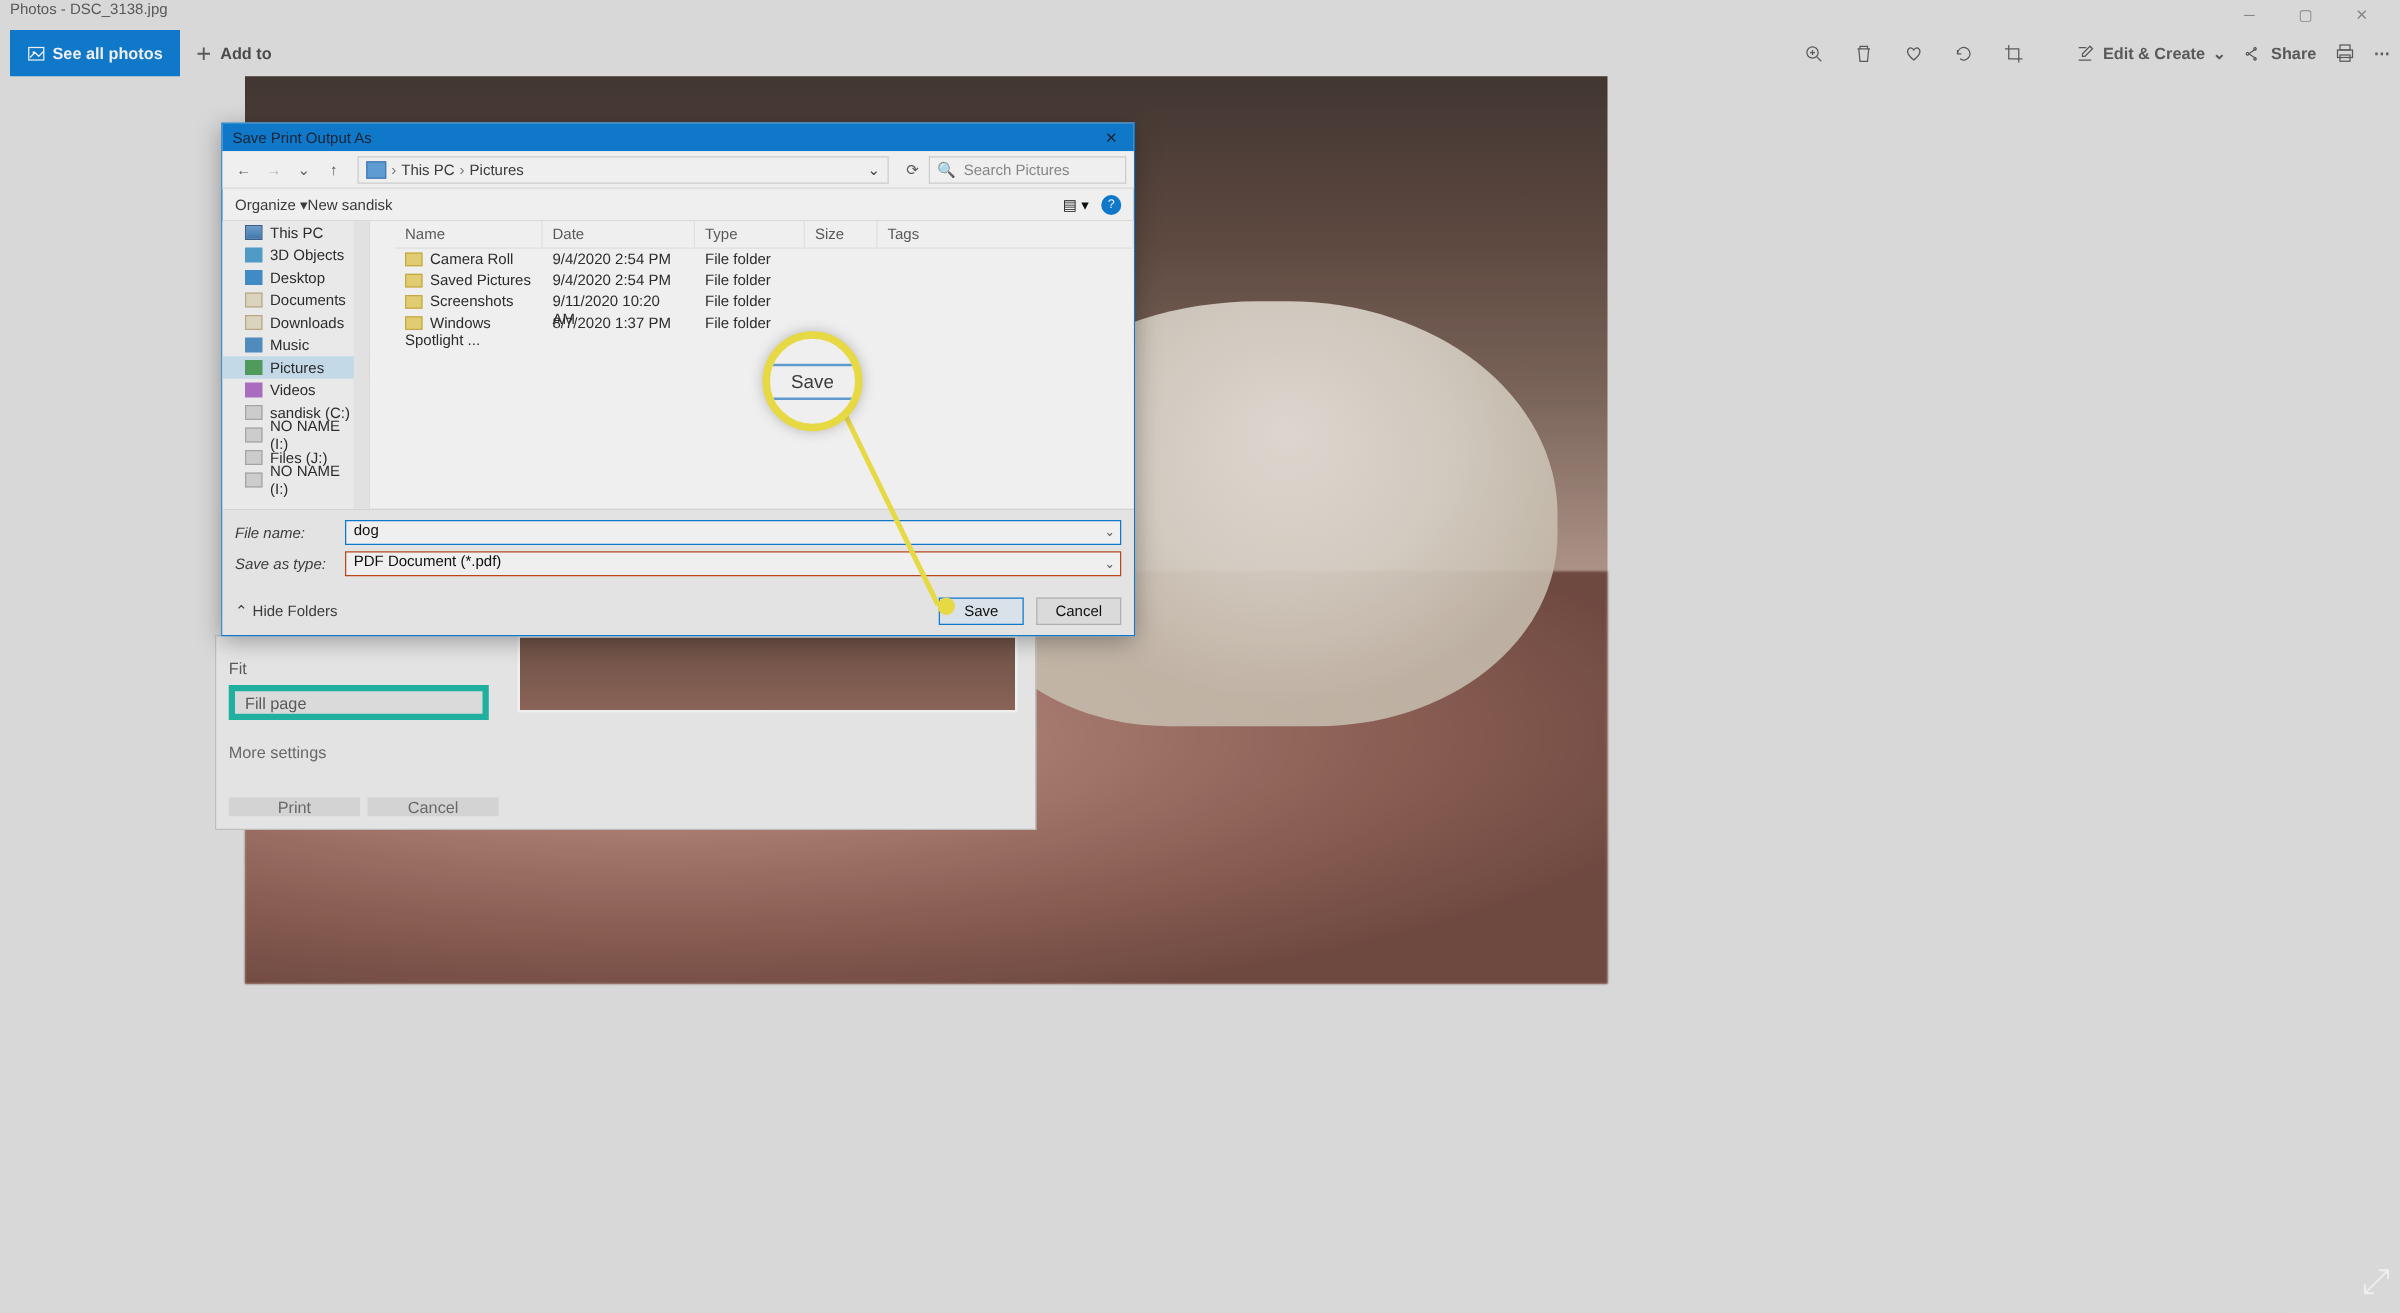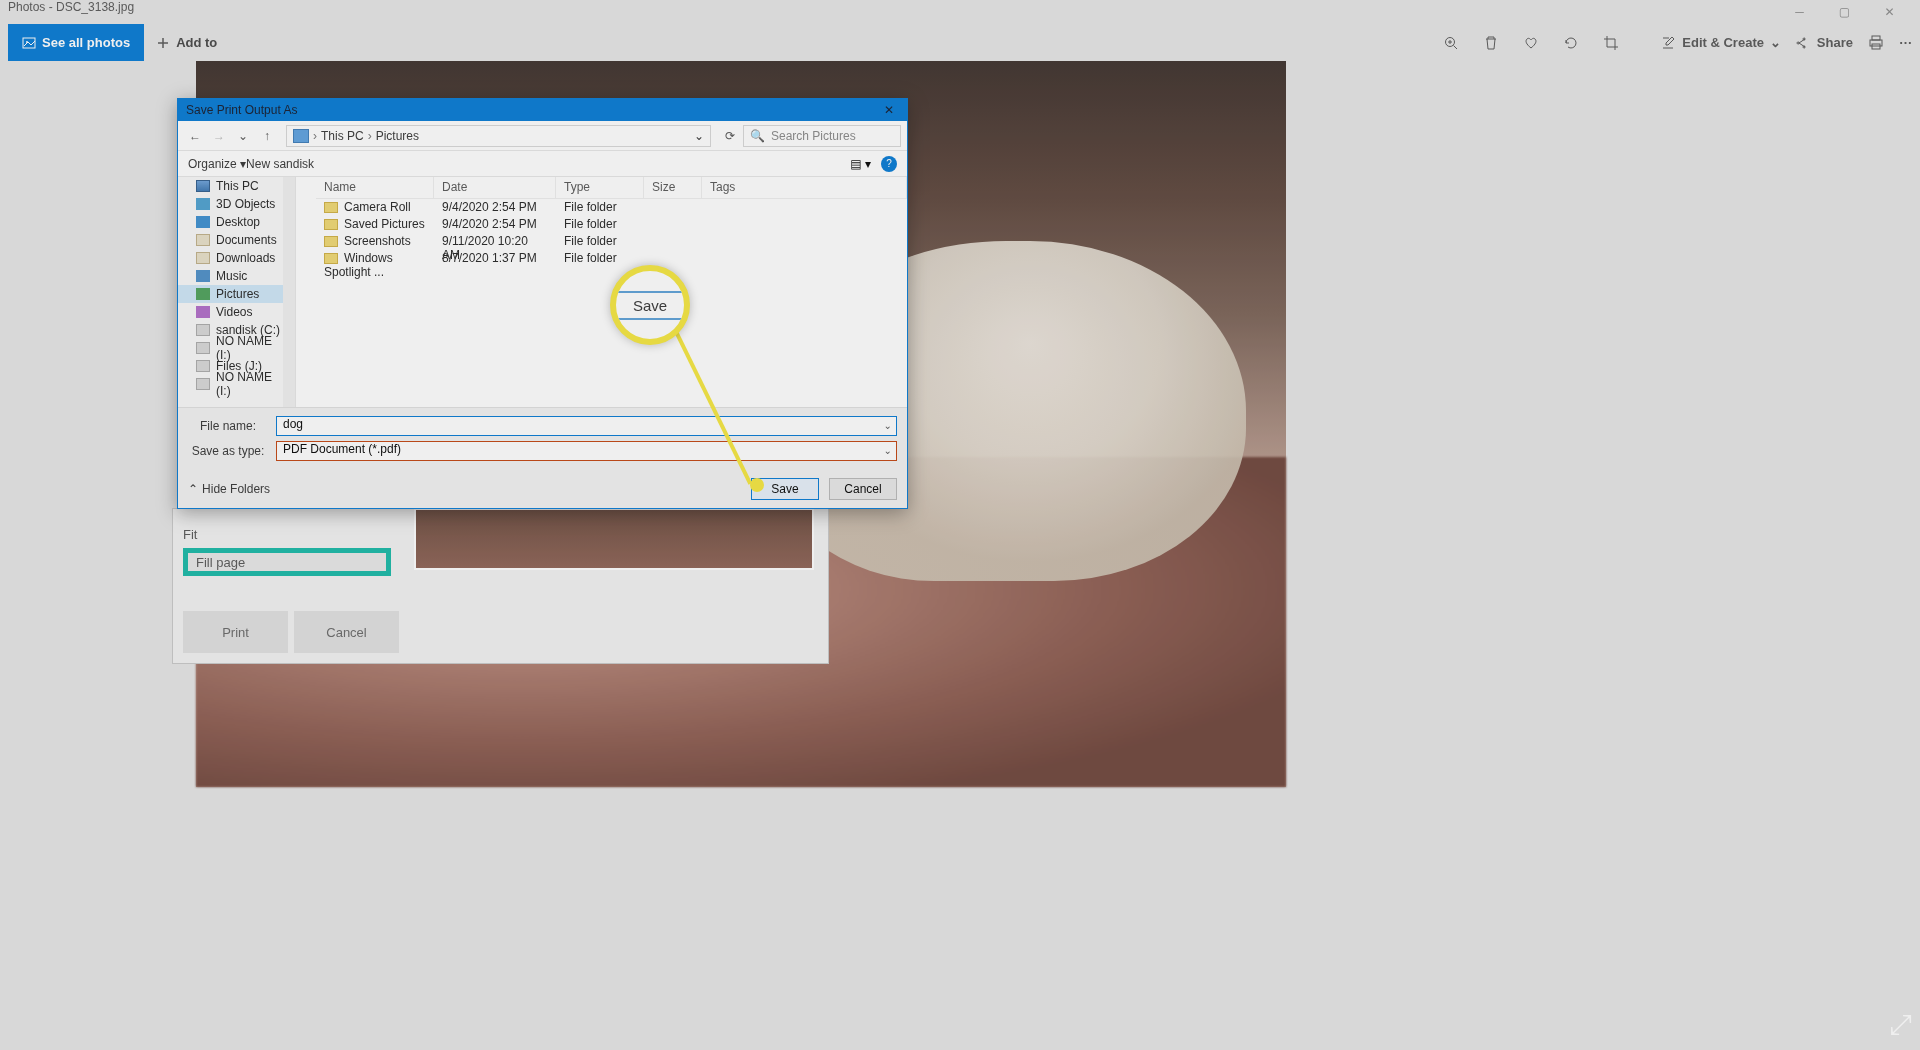--- a/index.html
+++ b/index.html
@@ -25,21 +25,21 @@
 .photo-overlay-blanket { position:absolute; left:0; right:0; bottom:0; height:330px; background: radial-gradient(ellipse at 30% 40%, #d4a89a 0%, #b07e70 25%, #8c5a4e 55%, #6d4238 80%); filter: blur(1px); }
 .photo-dog { position:absolute; right:40px; top:180px; width:480px; height:340px; background: radial-gradient(ellipse at 55% 30%, #f5f0e8 0%, #e6dfd3 35%, #cfc4b3 65%); border-radius: 50% 45% 40% 35% / 55% 50% 45% 40%; opacity:0.9; }
 .resize-handle { position:absolute; right:8px; bottom:8px; color:#fff; font-size:28px; }
 
 
 .print-panel { position: absolute; left: 172px; top: 508px; width: 657px; height: 156px; background: #f2f2f2; border: 1px solid #c8c8c8; padding: 12px 10px; }
 .print-panel .label { color: #555; font-size: 13px; margin-bottom: 6px; margin-top: 6px; }
 .print-panel select { width: 208px; height: 28px; background: #e8e8e8; border: 5px solid #14b8a6; padding: 0 8px; font-size: 13px; color: #555; appearance: none; }
 .print-panel .more { color: #666; font-size: 13px; margin-top: 18px; }
 .print-panel .btn-row { position: absolute; bottom: 10px; left: 10px; display: flex; gap: 6px; }
-.print-panel .pbtn { width: 105px; height: 42px; background: #e0e0e0; color: #666; display: flex; align-items: center; justify-content: center; font-size: 13px; }
+.print-panel .pbtn { width: 105px; height: 15px; background: #e0e0e0; color: #666; display: flex; align-items: center; justify-content: center; font-size: 13px; }
 .print-preview { position: absolute; left: 414px; top: 508px; width: 400px; height: 62px; background: linear-gradient(#6b4a3d,#8c6052); border: 2px solid #fff; }
 
 
 .dialog { position: absolute; left: 177px; top: 98px; width: 731px; height: 411px; background: #fff; border: 1px solid #0078d4; box-shadow: 0 4px 18px rgba(0,0,0,0.35); display: flex; flex-direction: column; }
 .dlg-title { height: 22px; background: #0078d4; color: #0f172a; display: flex; align-items: center; padding: 0 8px; font-size: 12px; }
 .dlg-title .t { flex: 1; }
 .dlg-title .x { width: 20px; text-align: center; }
 
 .dlg-nav { height: 30px; display: flex; align-items: center; padding: 0 6px; gap: 2px; background: #fff; border-bottom: 1px solid #e6e6e6; }
 .dlg-nav .navbtn { width: 22px; height: 22px; display: flex; align-items: center; justify-content: center; color: #555; }
@@ -74,21 +74,21 @@
 .files { flex: 1; background: #fff; display: flex; flex-direction: column; padding-left: 20px; }
 .files .hdr { height: 22px; display: flex; font-size: 12px; color: #555; border-bottom: 1px solid #eee; }
 .files .hdr > div { padding: 3px 8px; border-right: 1px solid #eee; }
 .col-name { width: 118px; } .col-date { width: 122px; } .col-type { width: 88px; } .col-size { width: 58px; } .col-tags { flex:1; }
 .files .row { height: 17px; display: flex; font-size: 12px; color: #222; }
 .files .row > div { padding: 1px 8px; }
 .files .folder-ic { width:14px; height:11px; background:#f0d870; border:1px solid #d0b040; display:inline-block; margin-right:6px; vertical-align:middle; }
 
 .dlg-bottom { padding: 8px 10px 6px; font-size: 12px; background:#f2f2f2; border-top:1px solid #e0e0e0; }
 .fld-row { display: flex; align-items: center; margin-bottom: 5px; }
-.fld-row .lbl { width: 88px; text-align: center; padding-right: 8px; color: #333; }
+.fld-row .lbl { width: 88px; text-align: left; padding-right: 8px; color: #333; font-style: italic; }
 .fld-row .inp, .fld-row .sel { flex: 1; height: 20px; border: 1px solid #c2410c; background:#fff; padding: 0 6px; font-size: 12px; position: relative; }
 .fld-row .inp.fname { border-color:#0078d4; }
 .fld-row .caret { position:absolute; right:4px; top:3px; color:#555; font-size:10px; }
 
 .dlg-footer { display: flex; align-items: center; padding: 6px 10px 8px; background:#f2f2f2; }
 .dlg-footer .hide { display:flex; align-items:center; gap:4px; color:#333; font-size:12px; }
 .dlg-footer .btns { margin-left: auto; display: flex; gap: 10px; }
 .dlg-footer .btn { width: 68px; height: 22px; background:#e8e8e8; border:1px solid #b8b8b8; display:flex; align-items:center; justify-content:center; font-size:12px; }
 .dlg-footer .btn.save { border:1px solid #0078d4; background:#e6f0fa; }
 
@@ -197,20 +197,21 @@
   <div class="photo-overlay-blanket"></div>
   <div class="photo-dog"></div>
 </div>
 <div class="resize-handle">⤢</div>
 
 <div class="print-panel">
   <div class="label">Fit</div>
   <div style="position:relative;">
     <select><option>Fill page</option></select>
   </div>
+  <div class="more">More settings</div>
   <div class="btn-row">
     <div class="pbtn">Print</div>
     <div class="pbtn">Cancel</div>
   </div>
 </div>
 <div class="print-preview"></div>
 
 <div class="dialog">
   <div class="dlg-title">
     <span class="t">Save Print Output As</span>

